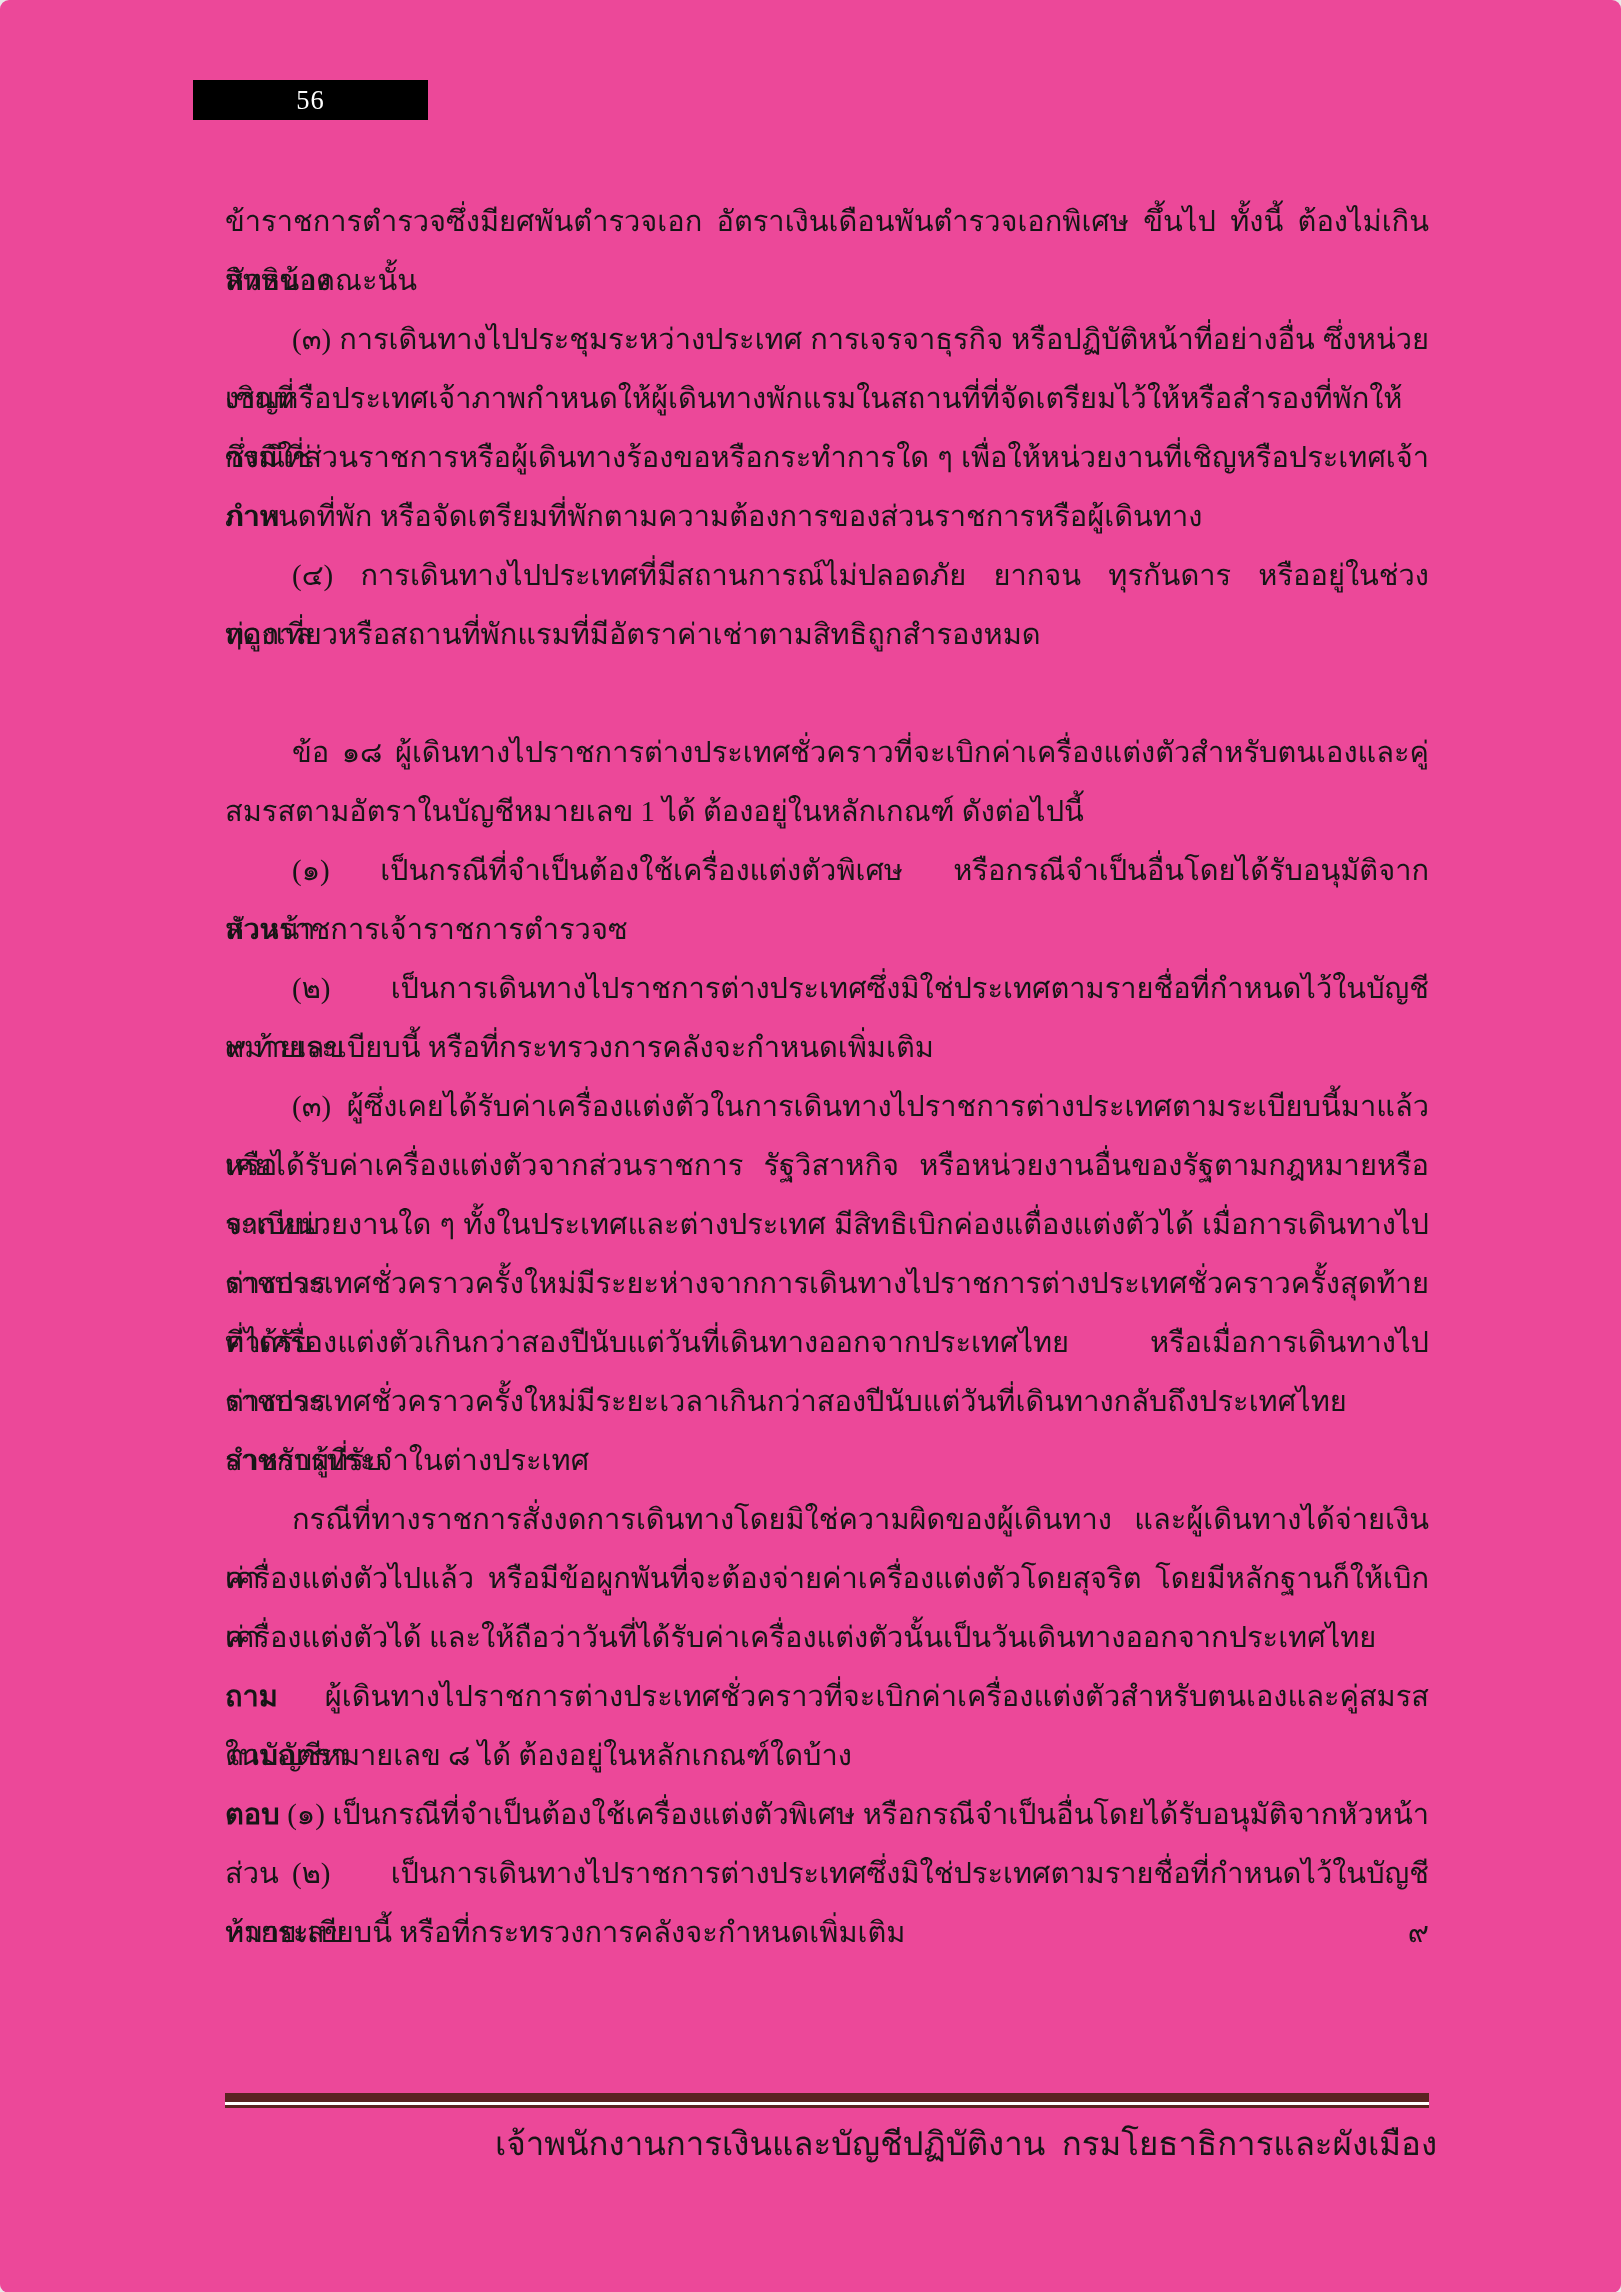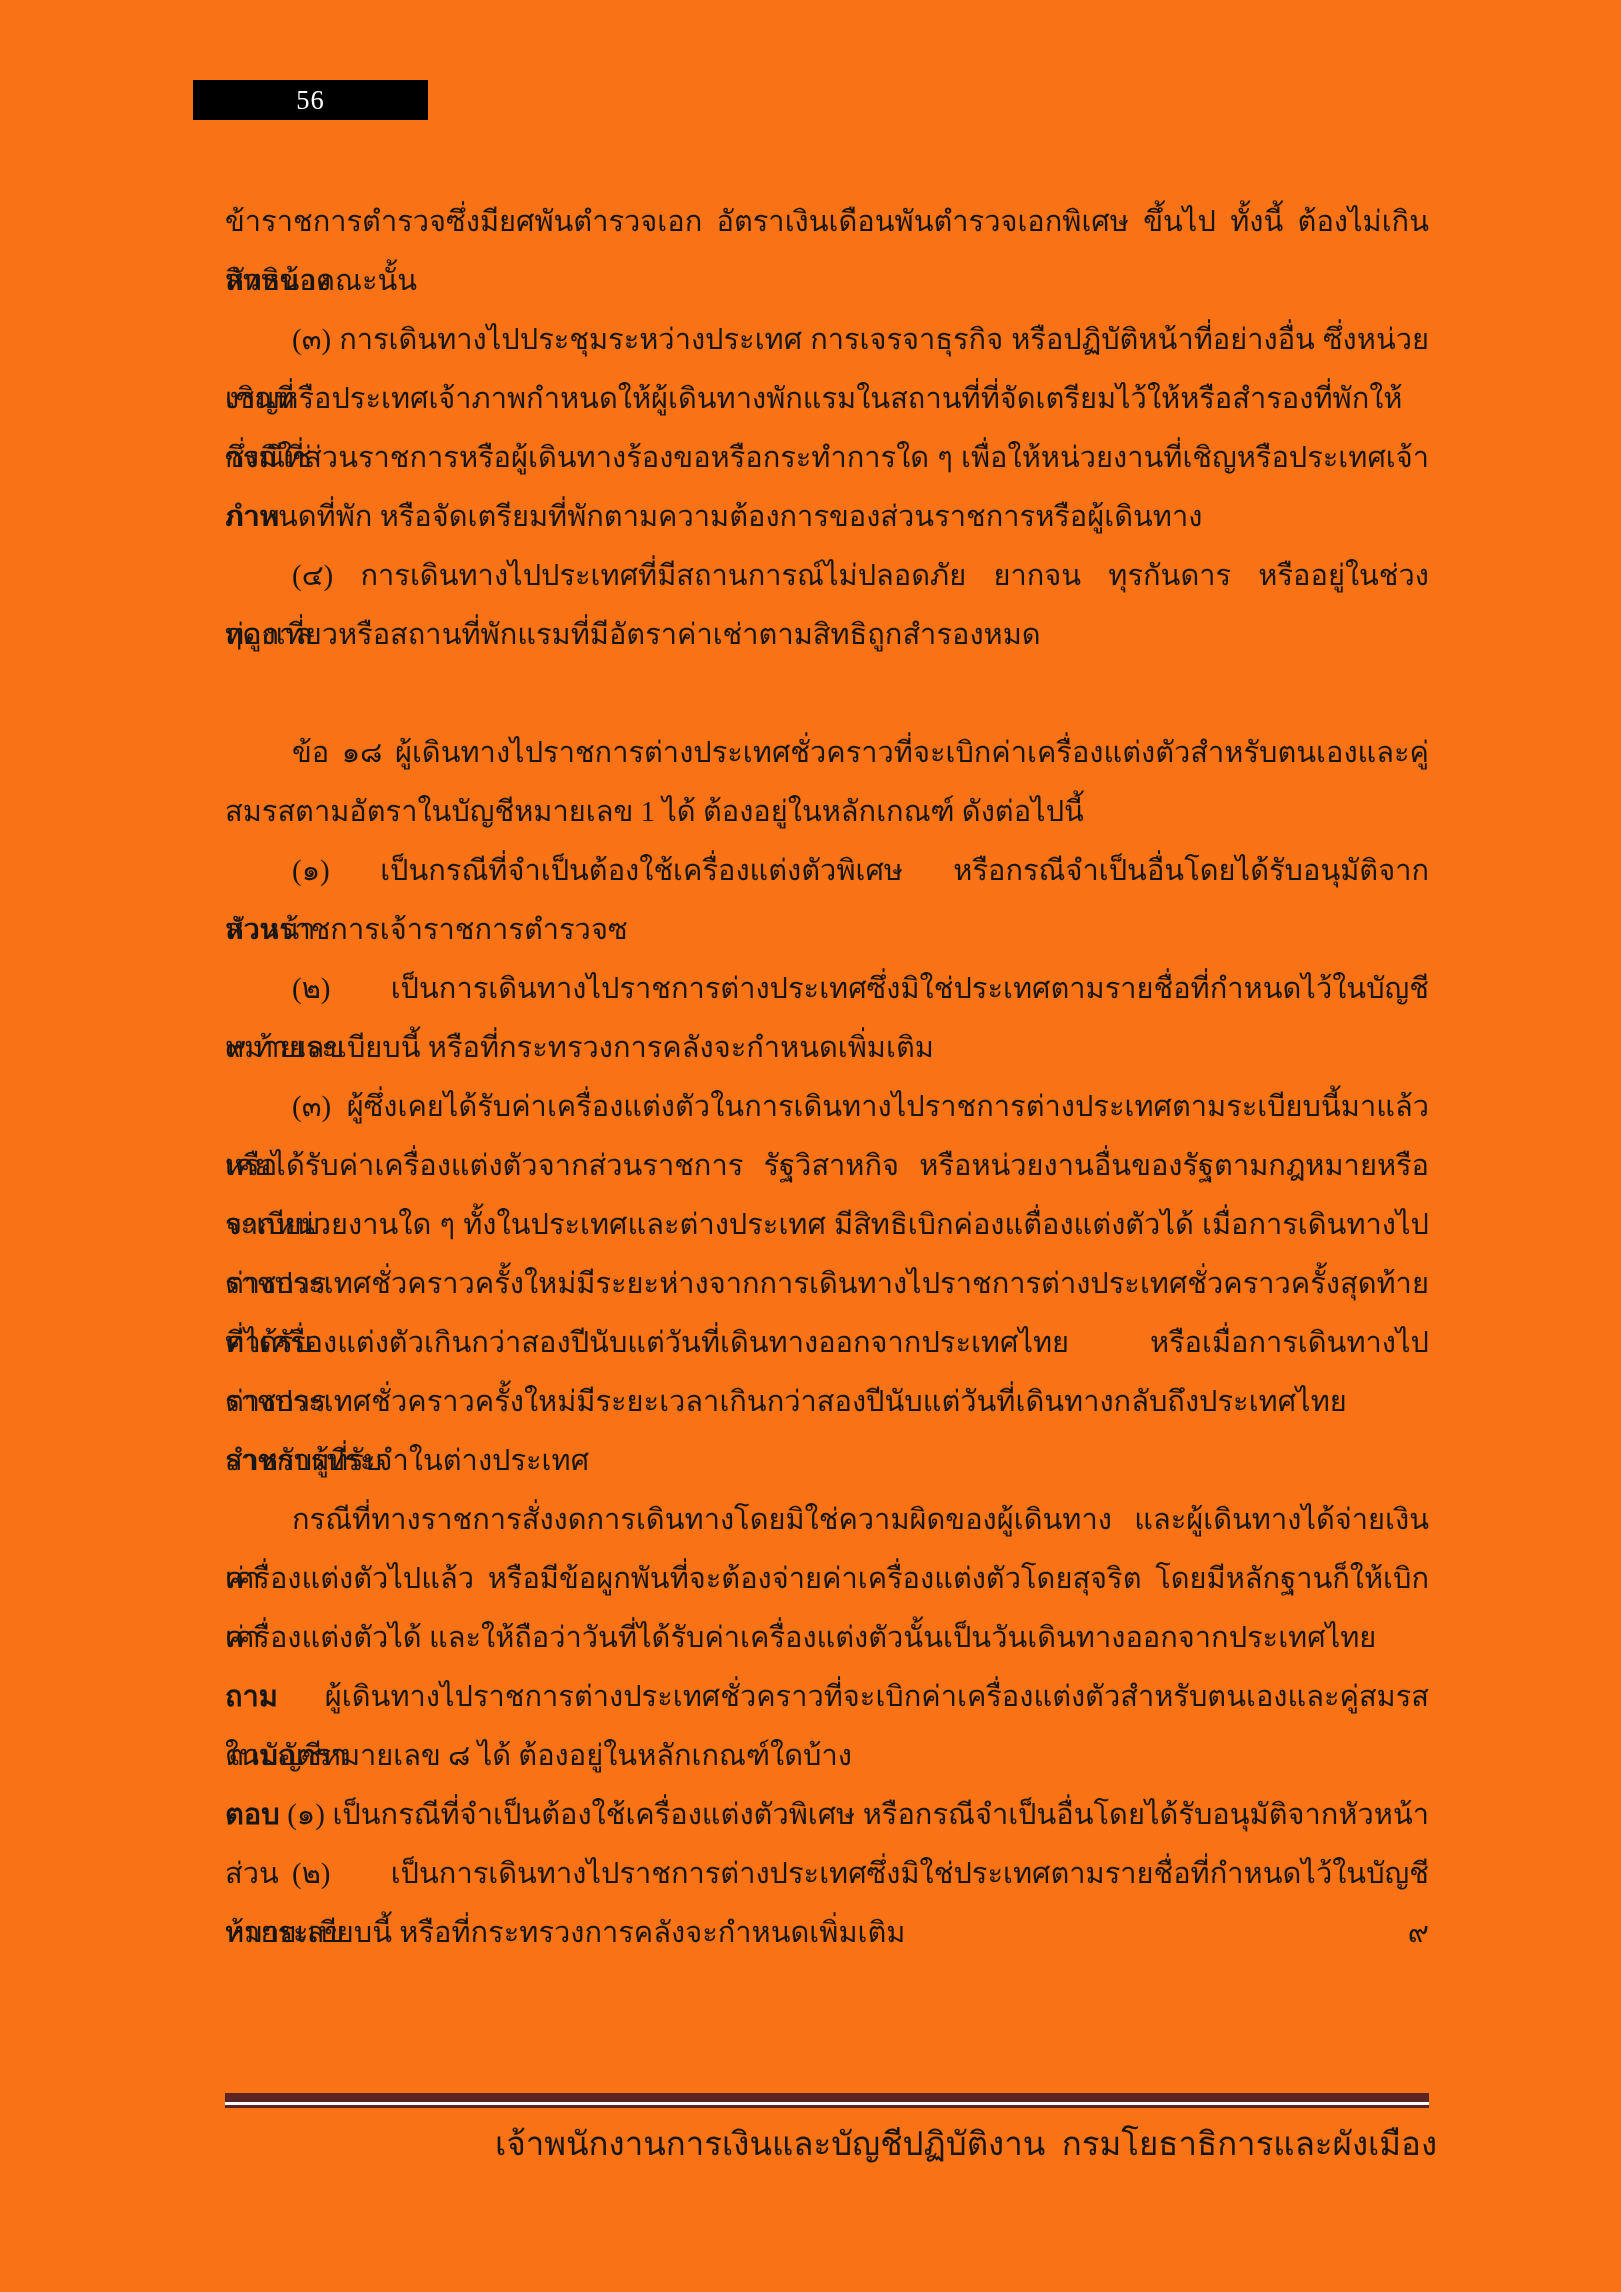--- a/index.html
+++ b/index.html
@@ -3,22 +3,23 @@
 <meta charset="utf-8">
 <style>
   html,body{margin:0;padding:0;}
   body{
     font-family:"Liberation Serif","DejaVu Serif",serif;
     background:#e9e9e9;
   }
   .page{
     position:relative;
     width:1621px;height:2293px;
-    background:#f97316;
+    background:#ec4899;
     overflow:hidden;
+    border-radius:9px;
   }
   .page-number-badge{
     position:absolute;left:193px;top:80px;
     width:235px;height:40px;
     background:#000000;color:#ffffff;
     display:flex;align-items:center;justify-content:center;
     font-size:26.5px;letter-spacing:1px;
   }
   .content{
     position:absolute;left:225px;top:192px;width:1204px;

